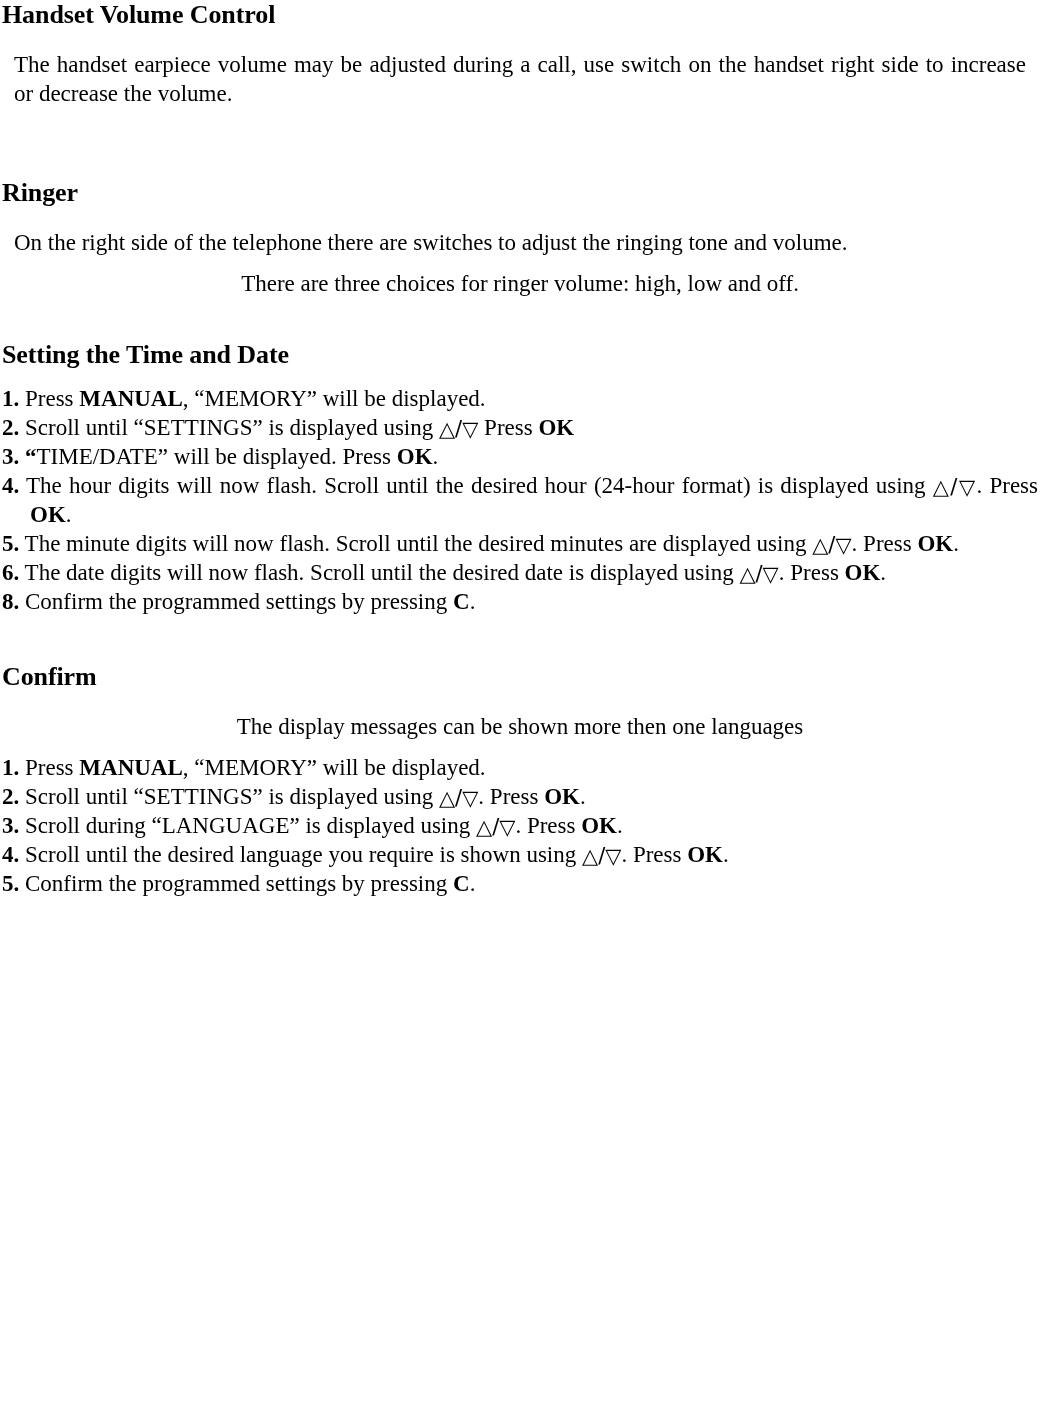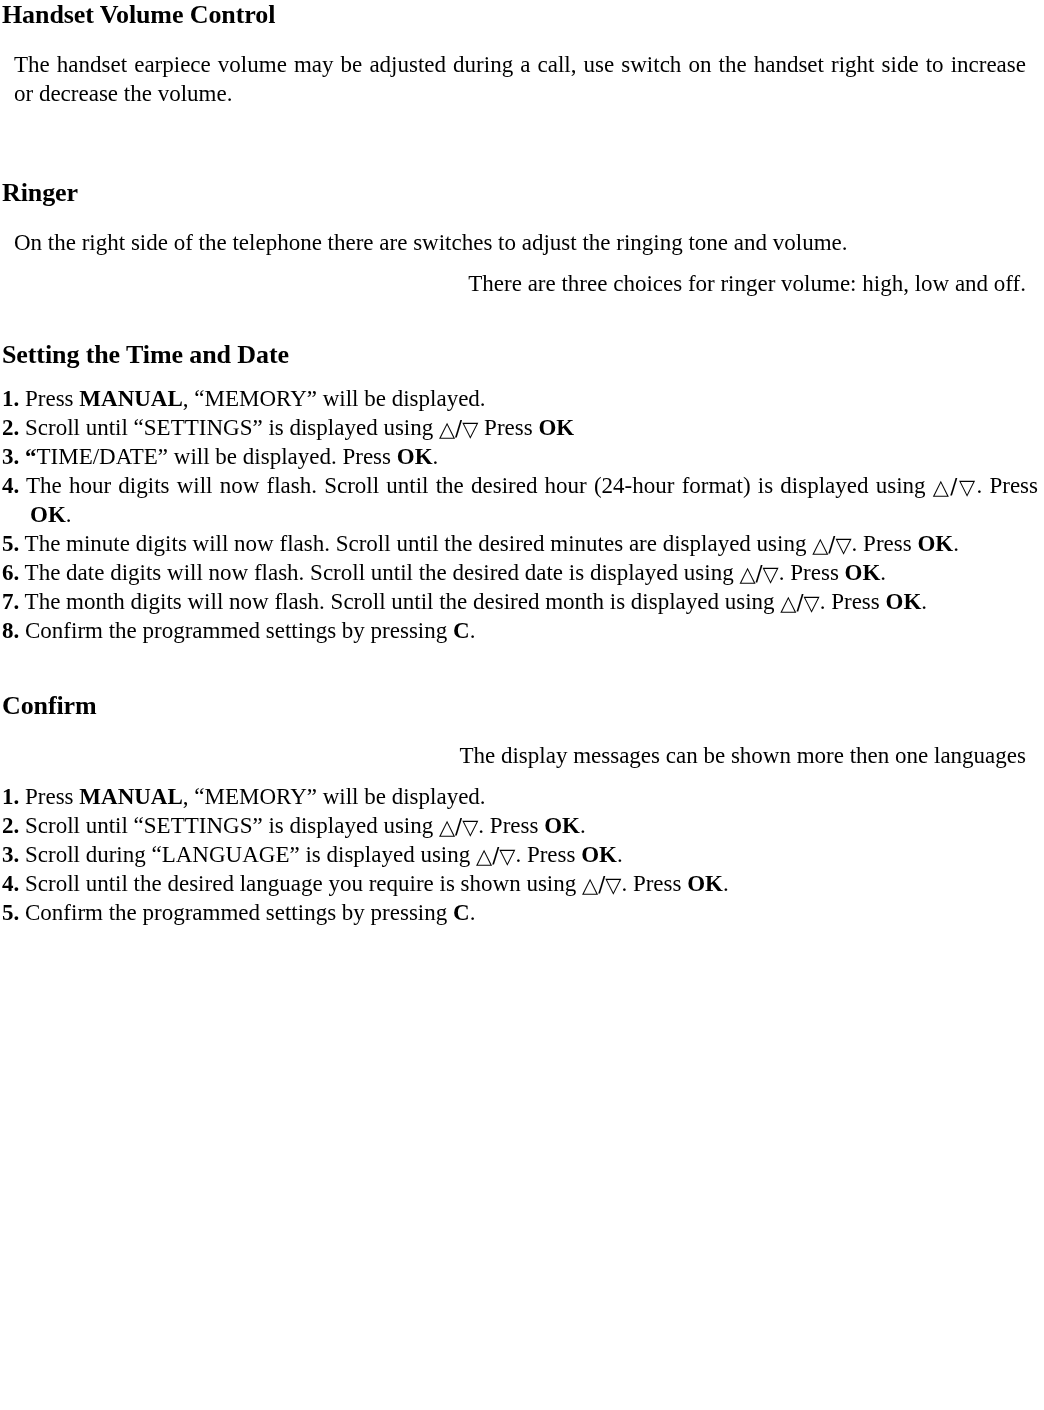--- a/index.html
+++ b/index.html
@@ -44,21 +44,21 @@
   p.body-para {
     font-size: 23px;
     line-height: 29px;
     margin: 12px;
     padding: 0;
     text-align: justify;
     text-justify: inter-word;
   }
 
   p.body-para.nojust {
-    text-align: right;
+    text-align: center;
   }
 
   .step {
     font-size: 23px;
     line-height: 29px;
     margin: 0;
     padding: 0 0 0 28px;
     text-indent: -28px;
     text-align: justify;
     text-justify: inter-word;
@@ -125,21 +125,20 @@
 
     <h2 class="section-heading">Setting the Time and Date</h2>
     <div class="gap-sm"></div>
     <div>
         <p class="step"><span class="num">1.</span><span> Press </span><span style="font-weight: bold;">MANUAL</span><span>, “MEMORY” will be displayed.</span></p>
         <p class="step"><span class="num">2.</span><span> Scroll until “SETTINGS” is displayed using </span><span class="tri">△/▽</span><span> Press </span><span style="font-weight: bold;">OK</span></p>
         <p class="step"><span class="num">3.</span><span style="font-weight: bold;"> “</span><span>TIME/DATE” will be displayed. Press </span><span style="font-weight: bold;">OK</span><span>.</span></p>
         <p class="step"><span class="num">4.</span><span> The hour digits will now flash. Scroll until the desired hour (24-hour format) is displayed using </span><span class="tri">△/▽</span><span>. Press </span><span style="font-weight: bold;">OK</span><span>.</span></p>
         <p class="step"><span class="num">5.</span><span> The minute digits will now flash. Scroll until the desired minutes are displayed using </span><span class="tri">△/▽</span><span>. Press </span><span style="font-weight: bold;">OK</span><span>.</span></p>
         <p class="step"><span class="num">6.</span><span> The date digits will now flash. Scroll until the desired date is displayed using </span><span class="tri">△/▽</span><span>. Press </span><span style="font-weight: bold;">OK</span><span>.</span></p>
-        <p class="step"><span class="num">7.</span><span> The month digits will now flash. Scroll until the desired month is displayed using </span><span class="tri">△/▽</span><span>. Press </span><span style="font-weight: bold;">OK</span><span>.</span></p>
         <p class="step"><span class="num">8.</span><span> Confirm the programmed settings by pressing </span><span style="font-weight: bold;">C</span><span>.</span></p>
       </div>
 
     <div class="gap-lg"></div>
 
     <h2 class="section-heading">Confirm</h2>
     <div class="gap-xs"></div>
     <p class="body-para nojust">The display messages can be shown more then one languages</p>
     <div>
         <p class="step"><span class="num">1.</span><span> Press </span><span style="font-weight: bold;">MANUAL</span><span>, “MEMORY” will be displayed.</span></p>

